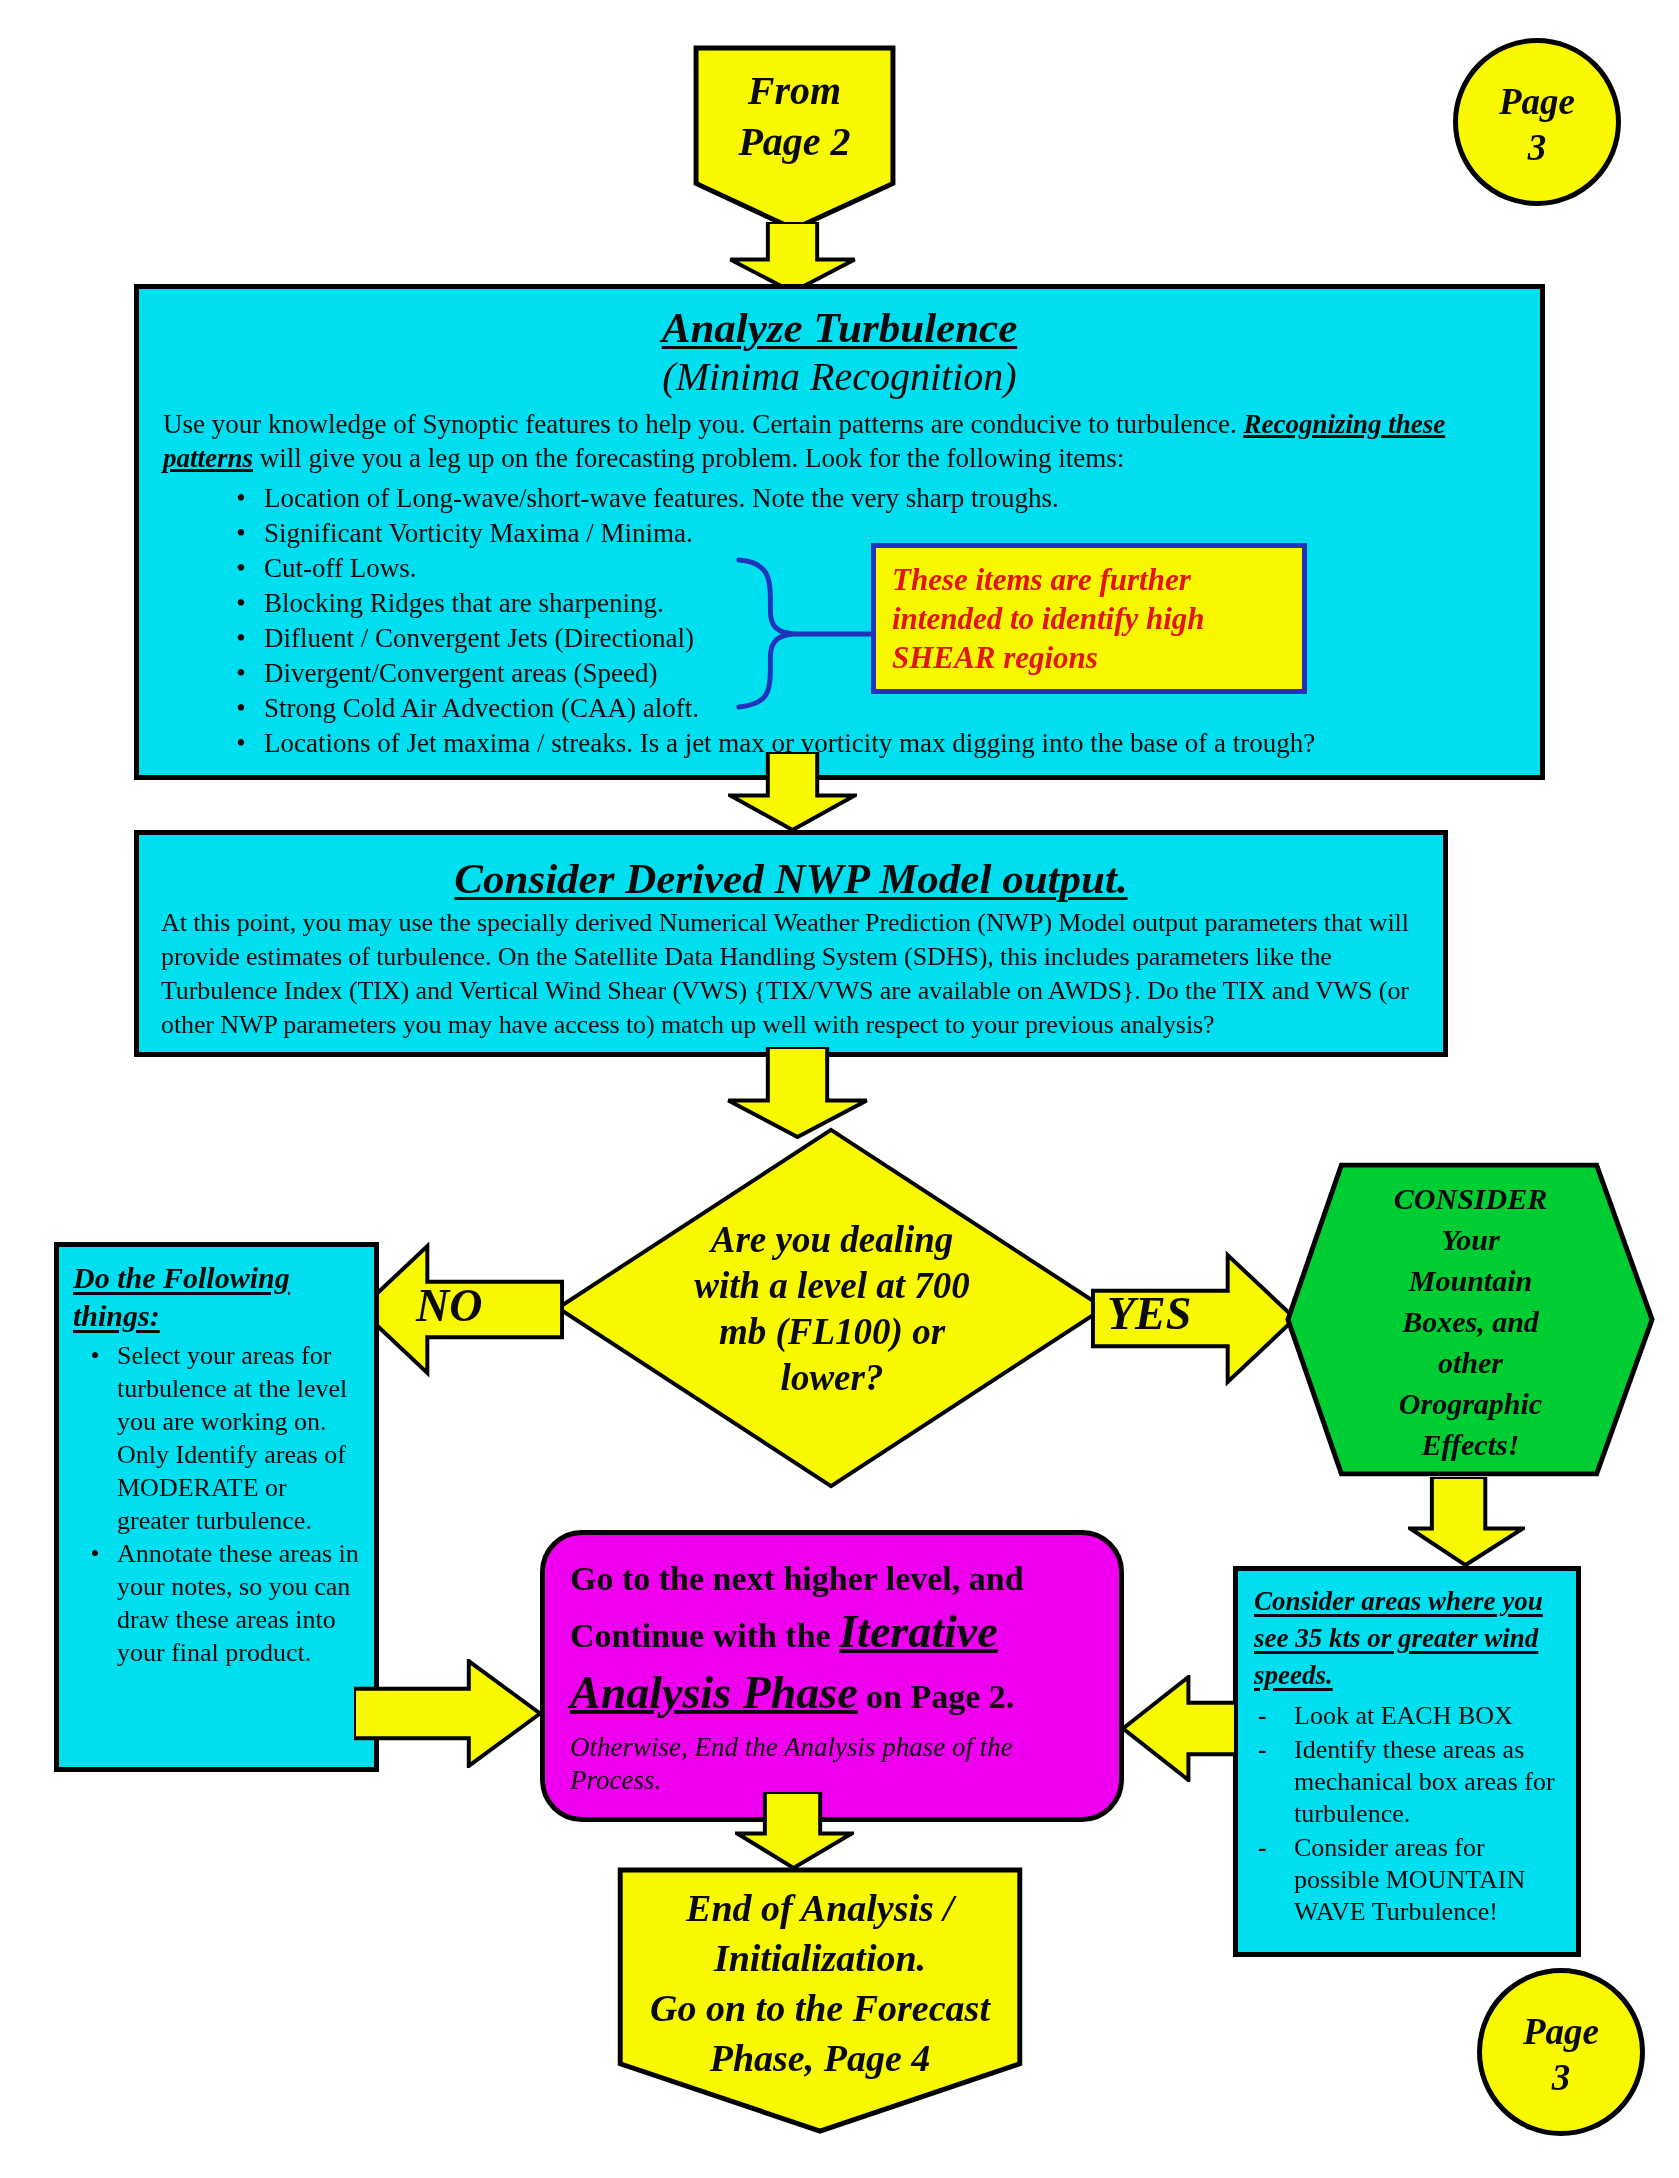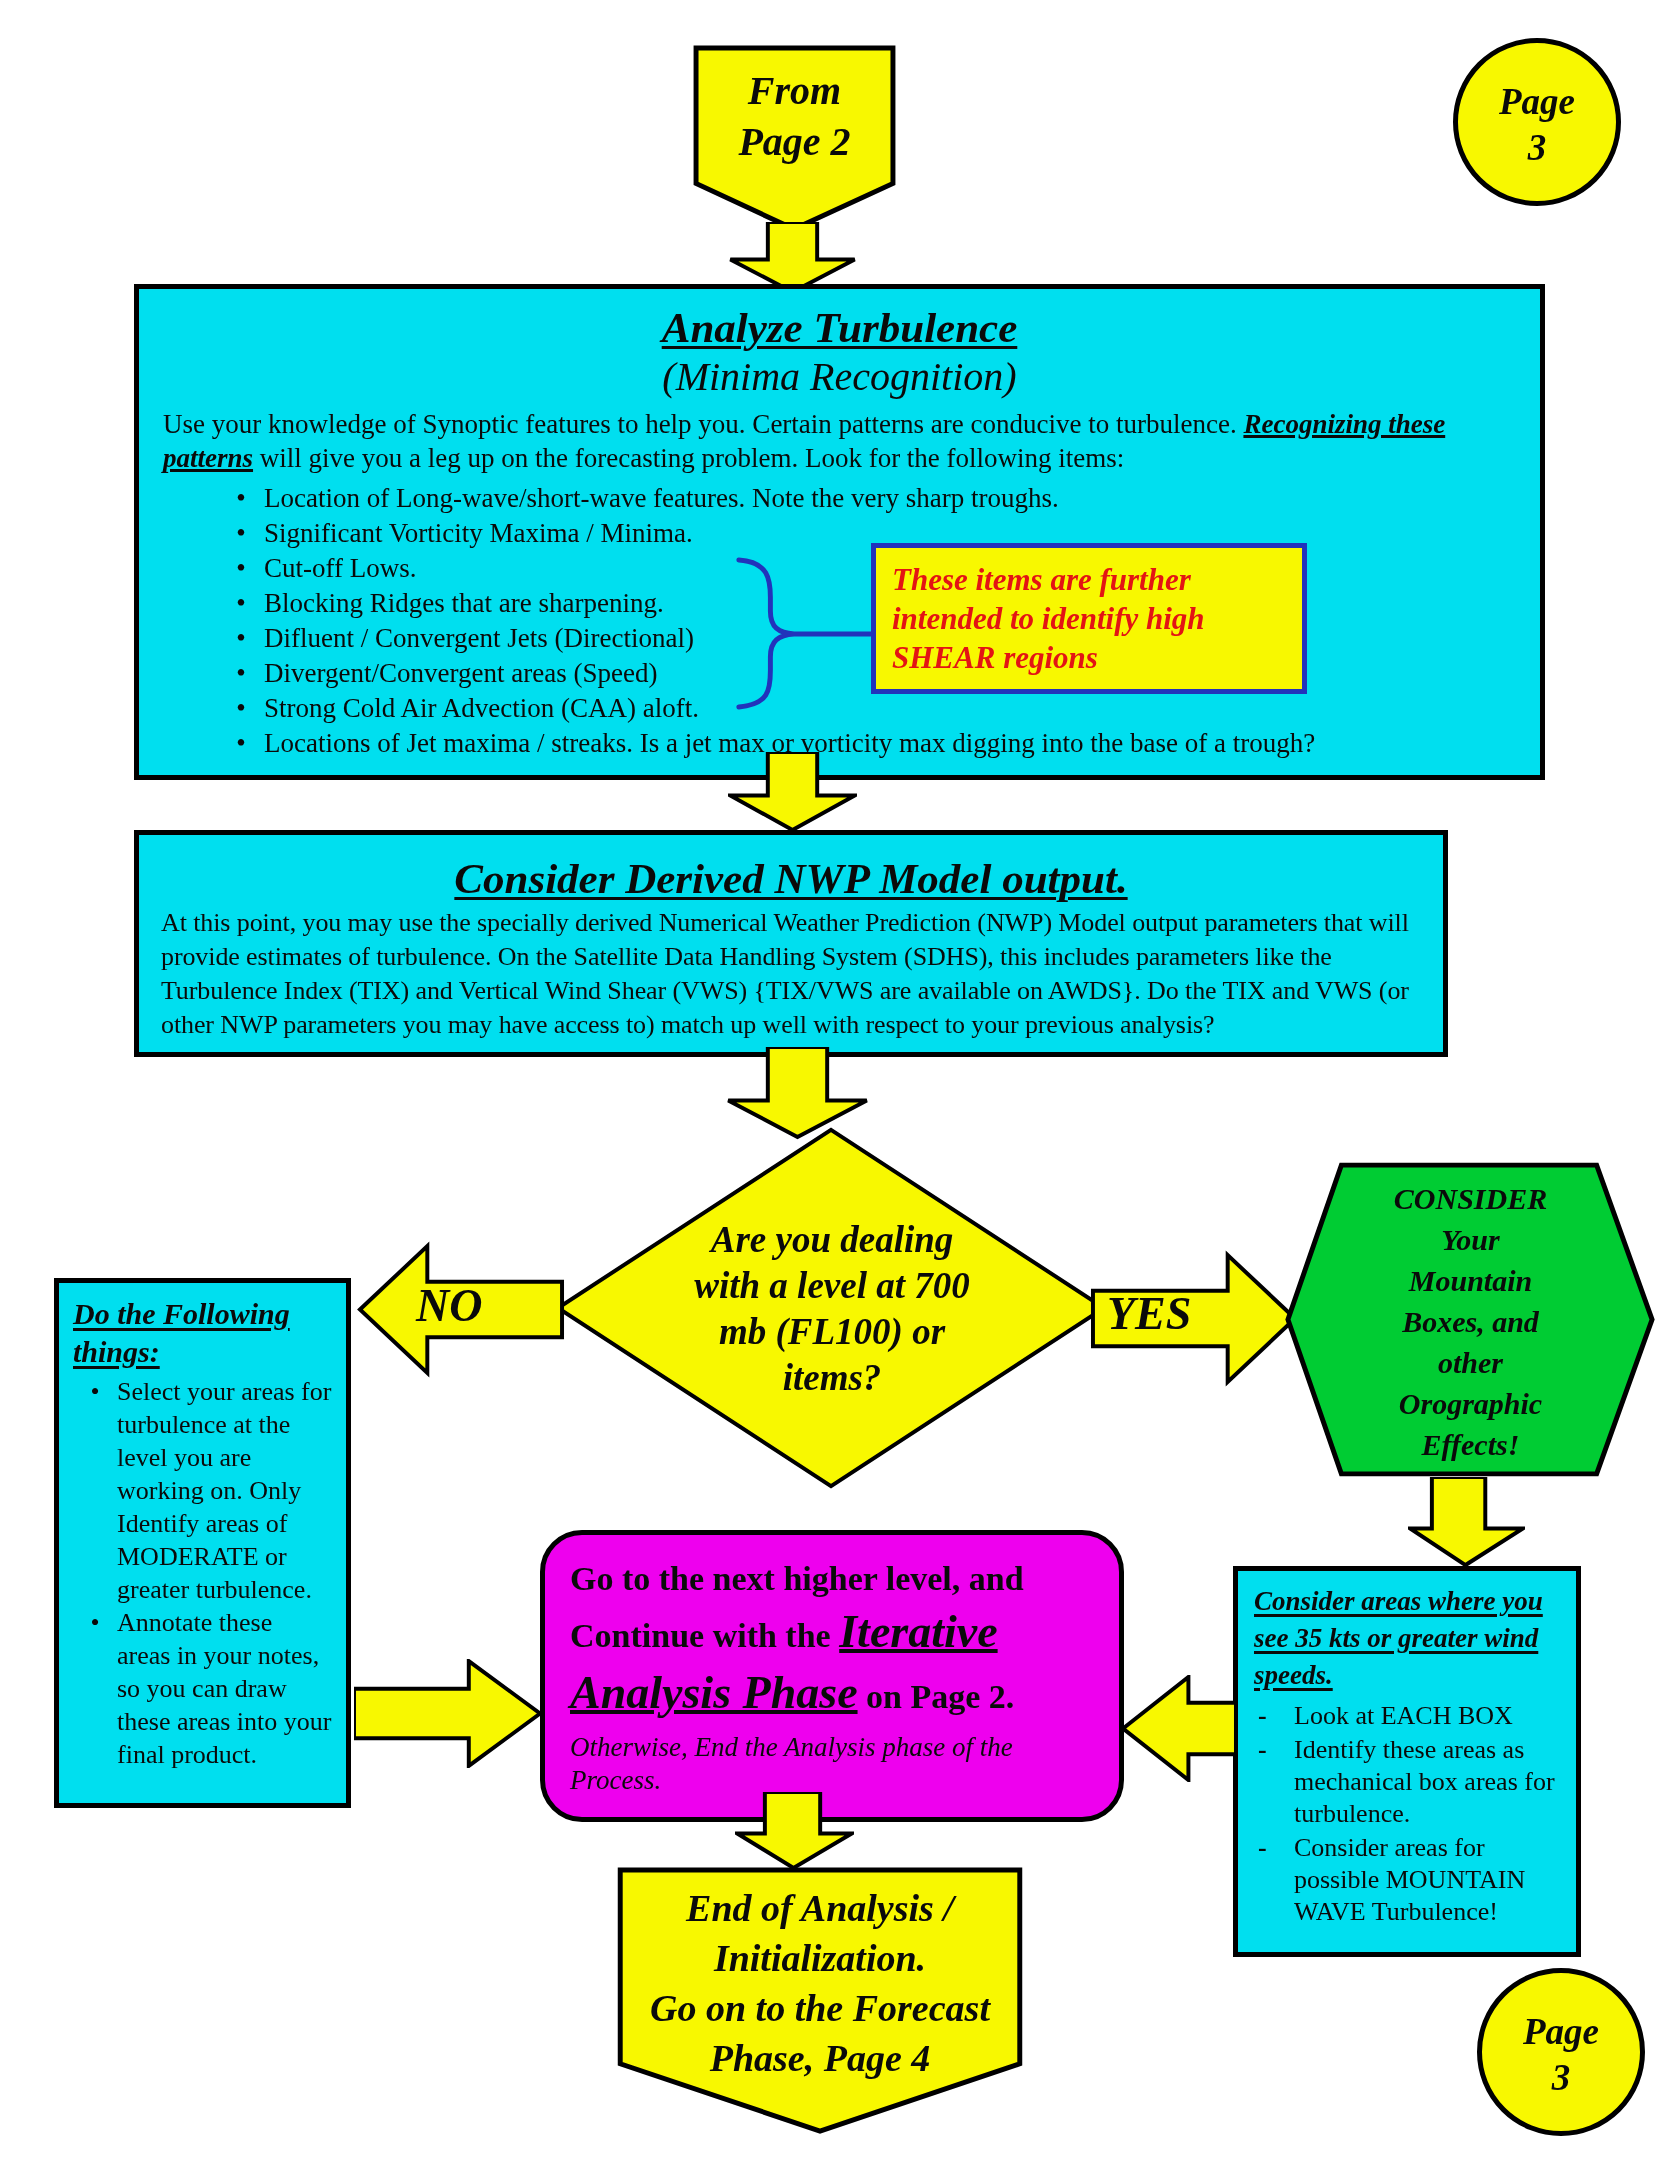--- a/index.html
+++ b/index.html
@@ -144,34 +144,34 @@
     <polygon points="42,0 102,0 102,54 142,54 72,91 2,54 42,54" style="fill:var(--yellow)" stroke="#000" stroke-width="4"></polygon>
   </svg>
 
   <svg class="svgshape" style="left:552px;top:1124px;" width="559" height="368" viewBox="0 0 565 372">
     <polygon points="282,6 558,186 282,366 6,186" style="fill:var(--yellow)" stroke="#000" stroke-width="4"></polygon>
   </svg>
   <div class="abs bi center q-text" style="left:634px;top:1217px;width:396px;">
     <div>Are you dealing</div>
     <div>with a level at 700</div>
     <div>mb (FL100) or</div>
-    <div>items?</div>
+    <div>lower?</div>
   </div>
 
   <svg class="svgshape" style="left:356px;top:1240px;" width="210" height="139" viewBox="0 0 212 140">
     <polygon points="4,70 72,6 72,42 208,42 208,98 72,98 72,134" style="fill:var(--yellow)" stroke="#000" stroke-width="4"></polygon>
   </svg>
   <div class="abs bi route-label" style="left:416px;top:1279px;">NO</div>
 
   <svg class="svgshape" style="left:1089px;top:1249px;" width="210" height="139" viewBox="0 0 212 140">
     <polygon points="208,70 140,6 140,42 4,42 4,98 140,98 140,134" style="fill:var(--yellow)" stroke="#000" stroke-width="4"></polygon>
   </svg>
   <div class="abs bi route-label" style="left:1107px;top:1287px;">YES</div>
 
-  <div class="abs cyanbox" style="left:54px;top:1242px;width:297px;min-height:530px;padding:12px 14px;margin-top:36px;">
+  <div class="abs cyanbox" style="left:54px;top:1242px;width:325px;min-height:530px;padding:12px 14px;">
     <div class="bi u lb-head">Do the Following things:</div>
     <ul class="lb-list">
       <li>Select your areas for turbulence at the level you are working on. Only Identify areas of MODERATE or greater turbulence.</li>
       <li>Annotate these areas in your notes, so you can draw these areas into your final product.</li>
     </ul>
   </div>
 
   <svg class="svgshape" style="left:1282px;top:1160px;" width="376" height="319" viewBox="0 0 380 322">
     <polygon points="6,161 60,5 318,5 374,161 318,317 60,317" style="fill:var(--green)" stroke="#000" stroke-width="5"></polygon>
   </svg>

